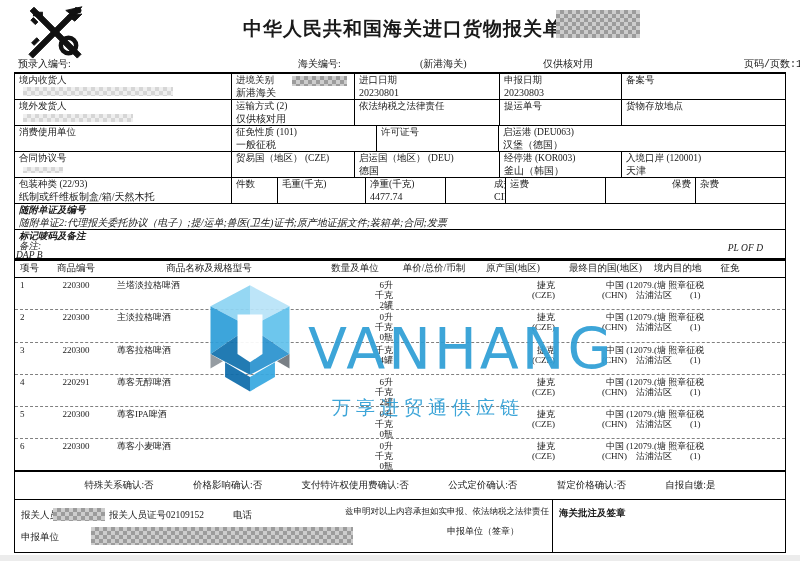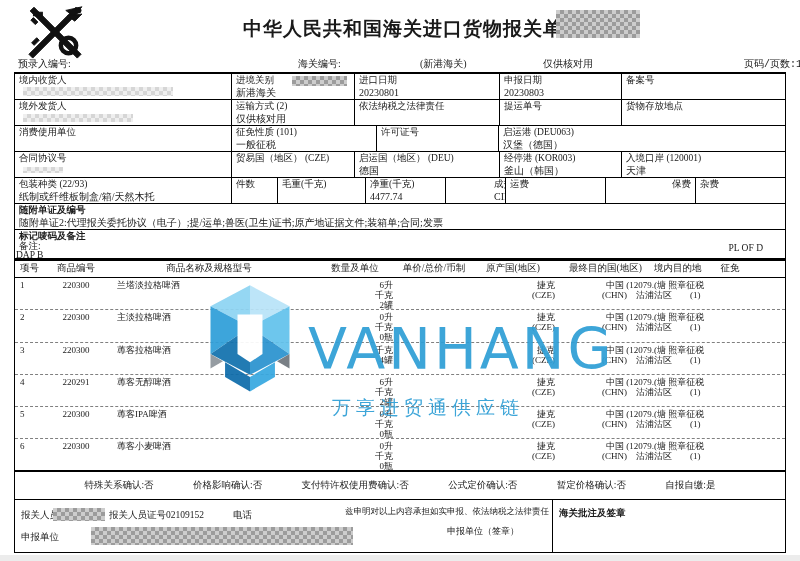--- a/index.html
+++ b/index.html
@@ -20,21 +20,21 @@
   .meta span{position:absolute;white-space:nowrap;}
   
   .formbox{position:absolute;left:14px;top:72px;width:772px;border:1px solid #000;border-top-width:2px;}
   .fr{display:flex;border-bottom:1px solid #000;height:26px;}
   .fr:last-child{border-bottom:none;}
   .fc{position:relative;padding:1px 4px;font-size:9.5px;line-height:11.5px;overflow:hidden;white-space:nowrap;}
   .fc + .fc{border-left:1px solid #000;}
   .lab{display:block;}
   .val{display:block;font-size:10px;}
   .fr.tall{height:30px;}
-  .full{width:100%;}
+  .full{width:100%;font-style:italic;}
   
   .goodsbox{position:absolute;left:14px;top:258px;width:772px;height:212px;
             border-left:1px solid #000;border-right:1px solid #000;border-top:2px solid #000;font-size:9px;}
   .ghead{display:flex;height:18px;border-bottom:1px solid #000;align-items:center;font-size:9.5px;}
   .grow{display:flex;height:32.3px;border-bottom:1px dashed #808080;padding-top:2px;line-height:10px;}
   .grow:last-child{border-bottom:none;}
   .c-no{width:30px;padding-left:5px;}
   .c-code{width:62px;text-align:center;}
   .c-name{width:204px;text-align:left;padding-left:10px;}
   .c-qty{width:88px;text-align:right;padding-right:6px;}

